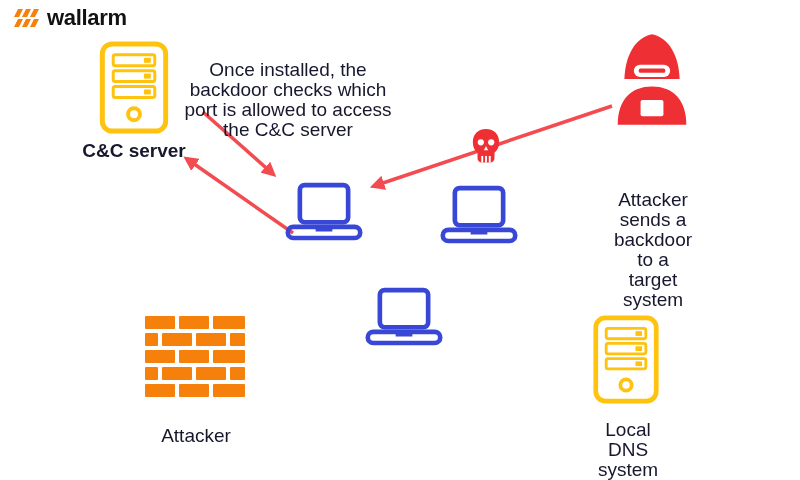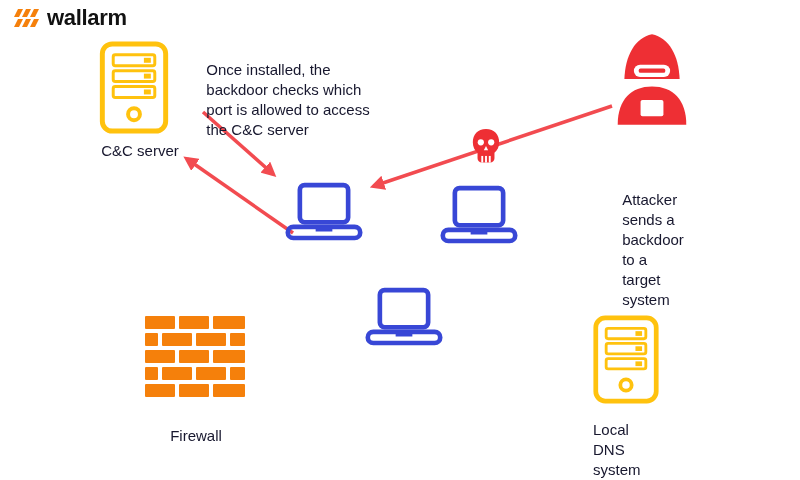--- a/index.html
+++ b/index.html
@@ -4,21 +4,21 @@
 <style>
   :root{
     --orange:#F5800B; --yellow:#FFC20E; --blue:#3847D6;
     --red:#EE2F34; --red-arrow:#F24B50; --ink:#17172E;
   }
   *{margin:0;padding:0;box-sizing:border-box;}
   html,body{width:800px;height:480px;background:#ffffff;overflow:hidden;
     font-family:"Liberation Sans","DejaVu Sans",sans-serif;}
   #canvas{position:relative;width:698px;height:480px;background:#fff;}
   .abs{position:absolute;}
-  .label{position:absolute;text-align:left;font-size:15px;font-weight:500;
+  .label{position:absolute;text-align:center;font-size:19px;font-weight:500;
     color:var(--ink);white-space:pre-line;line-height:20px;transform:translateX(-50%);}
   .note{font-weight:500;}
   .logo{position:absolute;left:13px;top:5px;display:flex;align-items:center;gap:7px;}
   .logo-text{font-size:22px;font-weight:700;color:#121212;letter-spacing:-0.3px;}
   svg{display:block;}
   .overlay{position:absolute;left:0;top:0;width:800px;height:480px;pointer-events:none;}
   .overlay line{stroke:var(--red-arrow);stroke-width:3.5;}
 </style>
 </head>
 <body>
@@ -55,21 +55,21 @@
       <rect x="4" y="4" width="64" height="88" rx="10" fill="none" stroke="var(--yellow)" stroke-width="5"></rect>
       <rect x="15" y="15" width="42" height="11" rx="2" fill="none" stroke="var(--yellow)" stroke-width="3"></rect>
       <rect x="46" y="18" width="7" height="5" fill="var(--yellow)"></rect>
       <rect x="15" y="31" width="42" height="11" rx="2" fill="none" stroke="var(--yellow)" stroke-width="3"></rect>
       <rect x="46" y="34" width="7" height="5" fill="var(--yellow)"></rect>
       <rect x="15" y="47" width="42" height="11" rx="2" fill="none" stroke="var(--yellow)" stroke-width="3"></rect>
       <rect x="46" y="50" width="7" height="5" fill="var(--yellow)"></rect>
       <circle cx="36" cy="75" r="6" fill="none" stroke="var(--yellow)" stroke-width="4"></circle>
     </svg>
   </div>
-  <div class="label" style="left:140px;top:141px;">C&amp;C server</div>
+  <div class="label" style="left:134px;top:141px;font-weight:bold;">C&amp;C server</div>
 
   <div class="label note" style="left:288px;top:60px;">Once installed, the
 backdoor checks which
 port is allowed to access
 the C&amp;C server</div>
 
   <div class="abs" style="left:612px;top:33px;">
     <svg width="80" height="92" viewBox="0 0 84 96">
       <path d="M42,1 C24,5 14,23 13,48 L71,48 C70,23 60,5 42,1 Z" fill="var(--red)"></path>
       <rect x="23" y="33" width="38" height="13" rx="6.5" fill="#ffffff"></rect>
@@ -132,21 +132,21 @@
         <rect x="0" y="51" width="13" height="13" rx="1"></rect>
           <rect x="17" y="51" width="30" height="13" rx="1"></rect>
           <rect x="51" y="51" width="30" height="13" rx="1"></rect>
           <rect x="85" y="51" width="15" height="13" rx="1"></rect>
         <rect x="0" y="68" width="30" height="13" rx="1"></rect>
           <rect x="34" y="68" width="30" height="13" rx="1"></rect>
           <rect x="68" y="68" width="32" height="13" rx="1"></rect>
       </g>
     </svg>
   </div>
-  <div class="label" style="left:196px;top:426px;">Firewall</div>
+  <div class="label" style="left:196px;top:426px;">Attacker</div>
 
   <div class="abs" style="left:592px;top:311px;">
     <svg width="68" height="97" viewBox="0 0 72 96">
       <rect x="4" y="4" width="64" height="88" rx="10" fill="none" stroke="var(--yellow)" stroke-width="5"></rect>
       <rect x="15" y="15" width="42" height="11" rx="2" fill="none" stroke="var(--yellow)" stroke-width="3"></rect>
       <rect x="46" y="18" width="7" height="5" fill="var(--yellow)"></rect>
       <rect x="15" y="31" width="42" height="11" rx="2" fill="none" stroke="var(--yellow)" stroke-width="3"></rect>
       <rect x="46" y="34" width="7" height="5" fill="var(--yellow)"></rect>
       <rect x="15" y="47" width="42" height="11" rx="2" fill="none" stroke="var(--yellow)" stroke-width="3"></rect>
       <rect x="46" y="50" width="7" height="5" fill="var(--yellow)"></rect>

